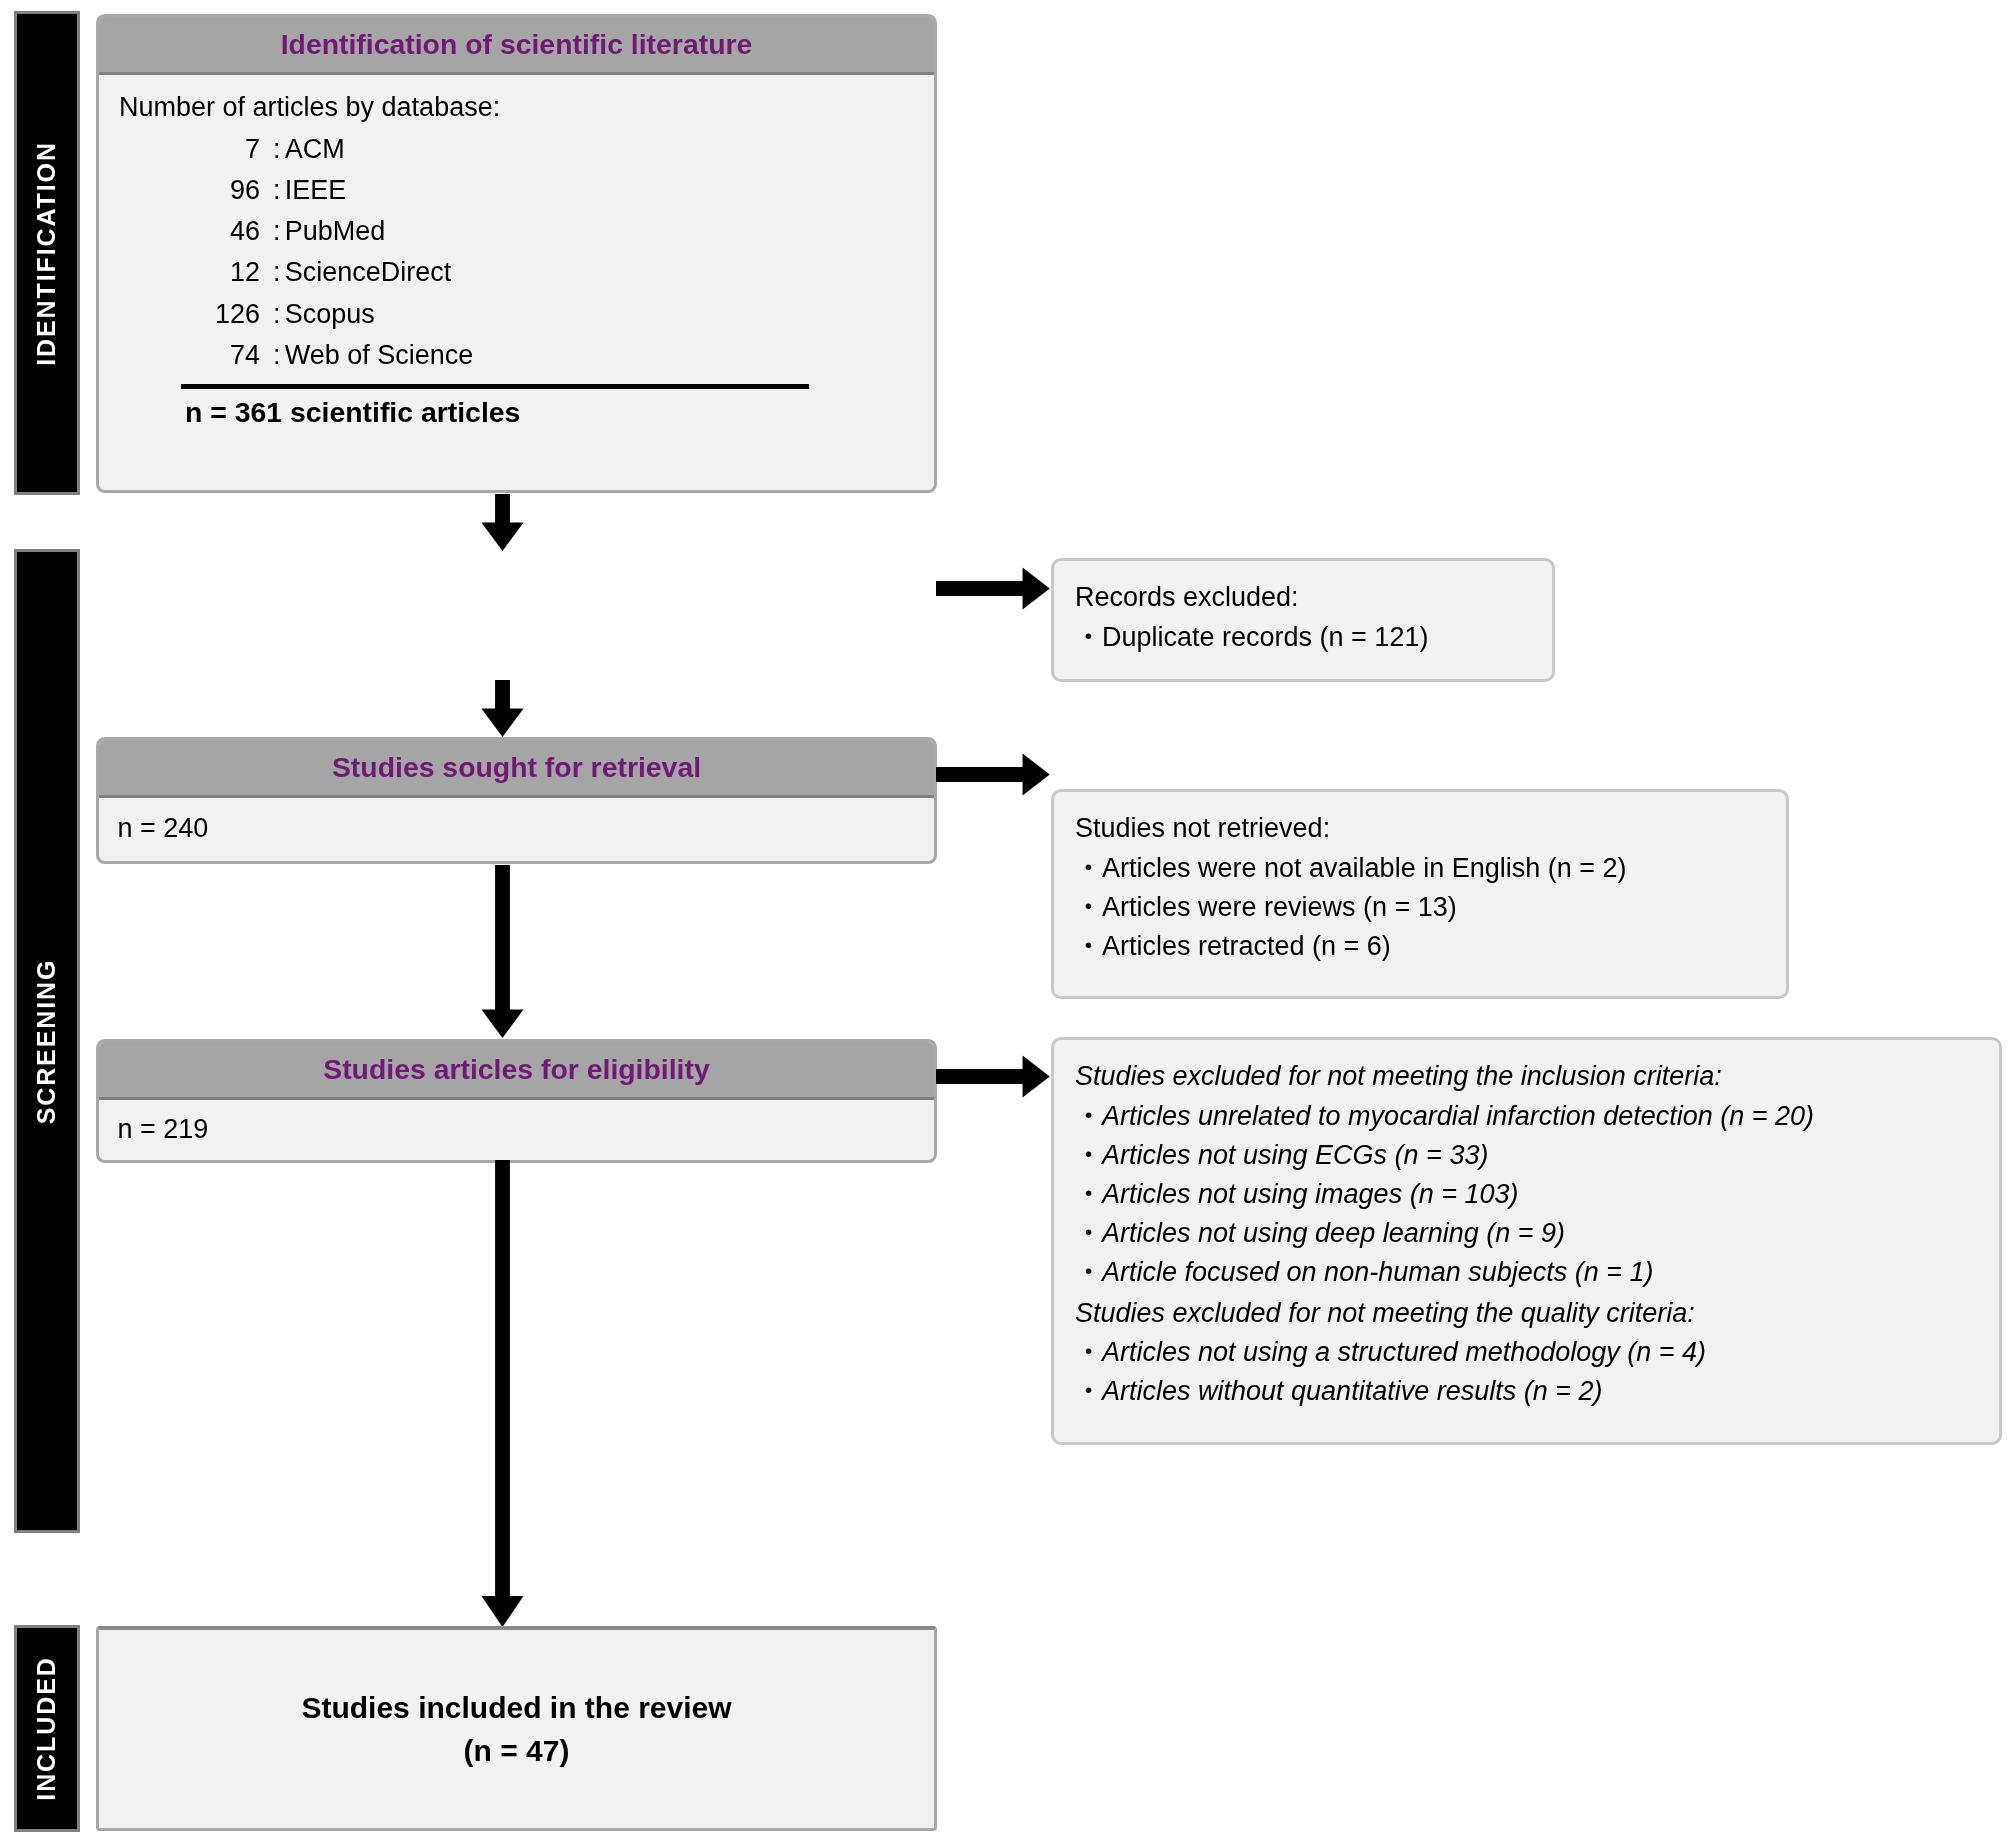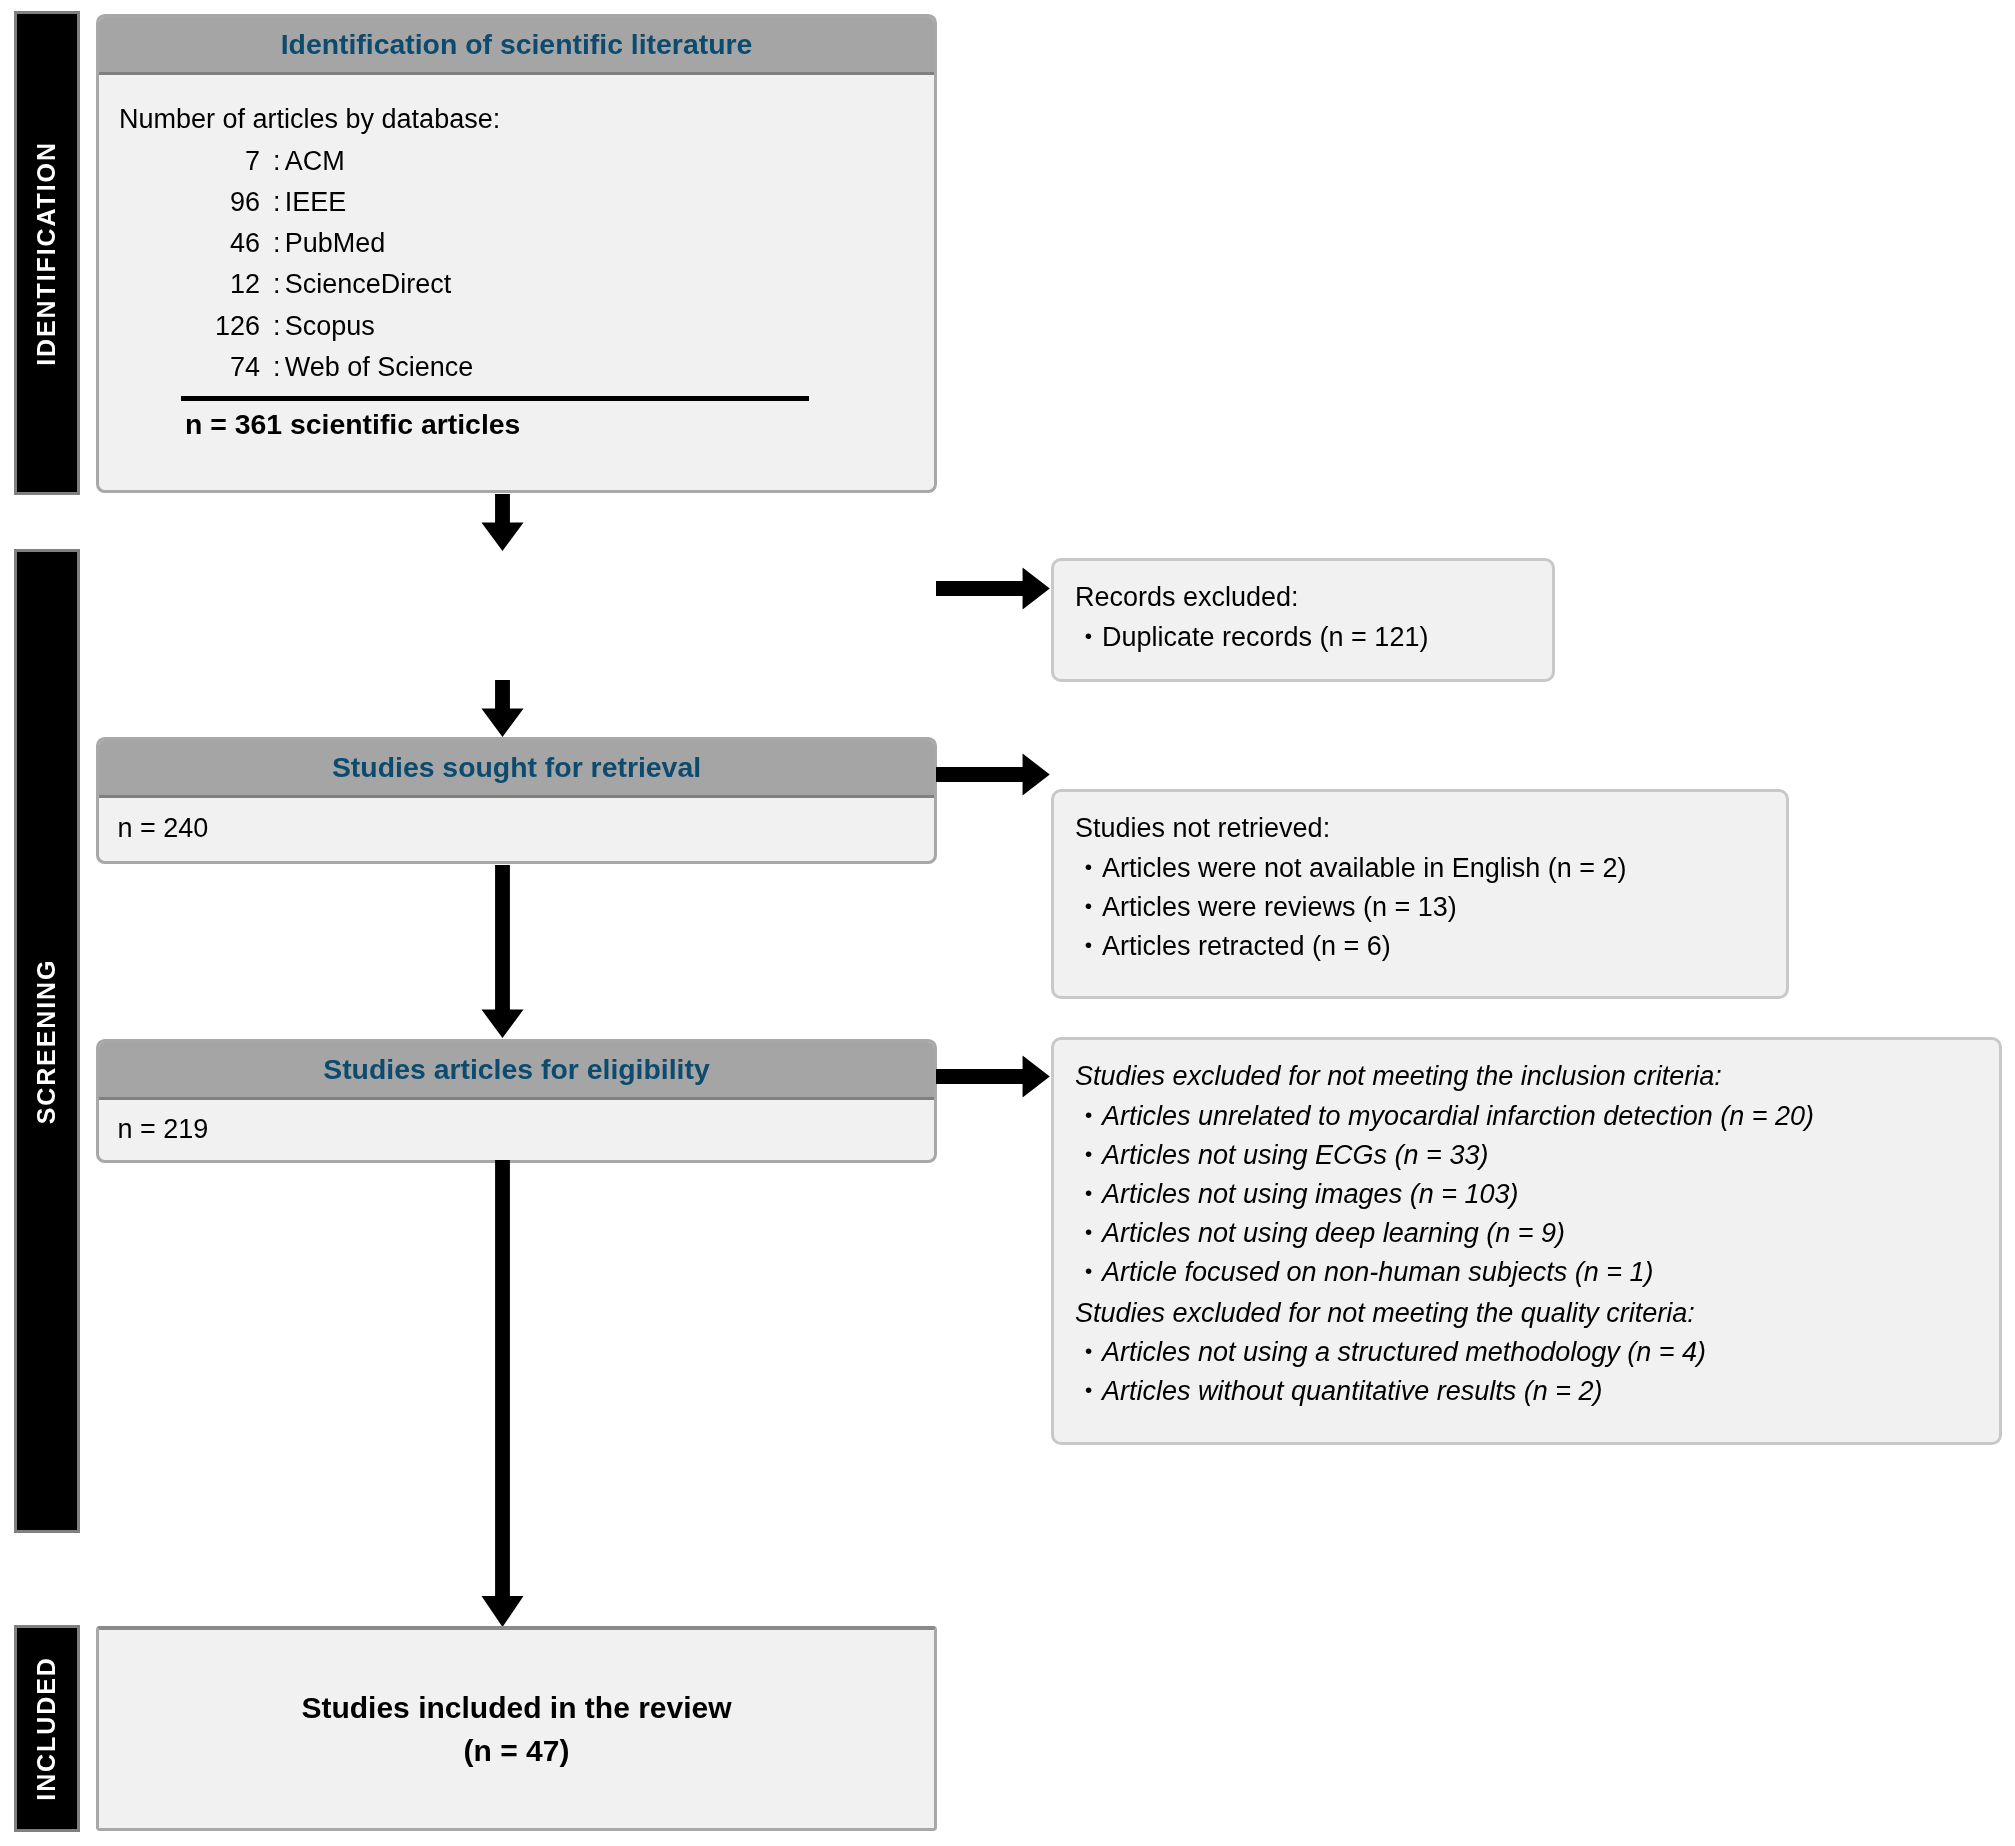--- a/index.html
+++ b/index.html
@@ -47,28 +47,28 @@
     background: #f1f1f1;
     overflow: hidden;
   }
   .proc-head {
     background: #a5a5a5;
     border-bottom: 3.1px solid #808080;
     box-sizing: border-box;
     text-align: center;
     font-weight: bold;
     font-size: 28.4px;
-    color: #0c4a6e;
+    color: #701a75;
     display: flex;
     align-items: center;
     justify-content: center;
   }
   .proc-body {
     box-sizing: border-box;
-    padding: 24px 20px;
+    padding: 12px 20px;
     font-size: 27px;
     color: #000000;
   }
 
   
   .ident-intro { font-size: 27px; margin: 5px 0 6.2px 0; }
   .db-list { margin: 0; padding: 0; list-style: none; }
   .db-row {
     display: flex;
     font-size: 27px;

